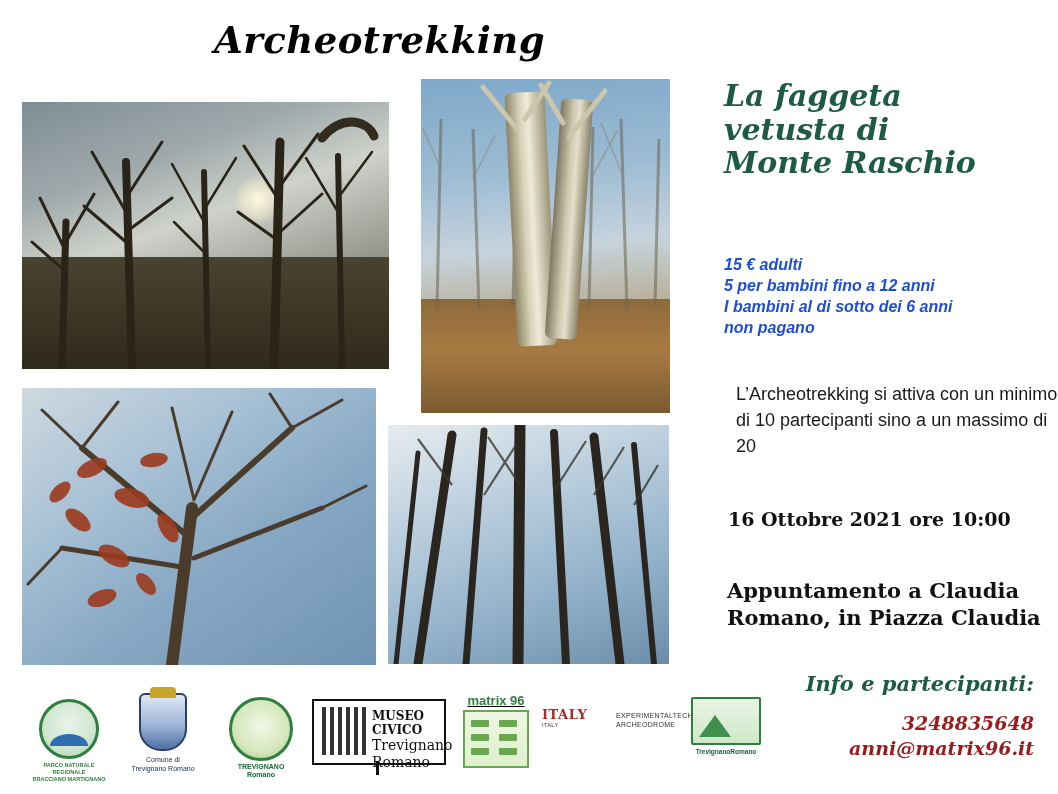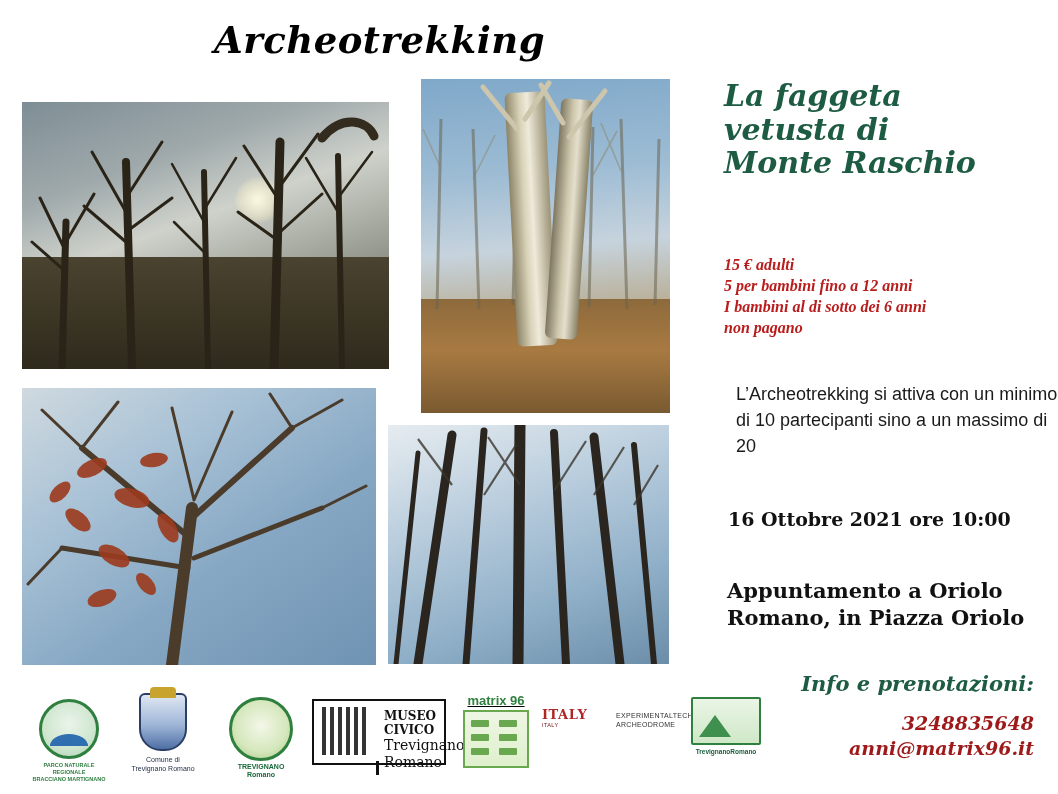--- a/index.html
+++ b/index.html
@@ -110,26 +110,26 @@
     font-size: 30px;
     line-height: 1.12;
     color: #1d5c43;
   }
 
   .prices {
     position: absolute;
     left: 724px;
     top: 254px;
     width: 320px;
-    font-family: Liberation Serif, serif;
+    font-family: Liberation Sans, sans-serif;
     font-style: italic;
     font-weight: bold;
     font-size: 16px;
     line-height: 1.32;
-    color: #b91c1c;
+    color: #1d4ed8;
   }
 
   .note {
     position: absolute;
     left: 724px;
     top: 381px;
     width: 330px;
     font-family: "Liberation Sans", sans-serif;
     font-size: 18px;
     line-height: 1.45;
@@ -261,21 +261,21 @@
   .logo-museo .glyph {
     position: absolute; left: 8px; top: 6px; width: 44px; height: 48px;
     background:
       repeating-linear-gradient(90deg, #111 0 4px, #fff 4px 8px),
       #fff;
     opacity: 0.85;
   }
   .logo-museo .txt {
     position: absolute; left: 58px; top: 8px;
     font-family: "DejaVu Serif", serif;
-    font-size: 12px; line-height: 1.18; color: #111; font-weight: bold; margin-left: 12px;
+    font-size: 12px; line-height: 1.18; color: #111; font-weight: bold;
   }
   .logo-museo .txt small { display: block; font-size: 14px; font-weight: normal; }
   .logo-museo .stem {
     position: absolute; left: 64px; top: 62px; width: 3px; height: 14px; background: #111;
   }
 
   .logo-matrix { left: 434px; top: 0px; width: 84px; text-decoration: underline; }
   .logo-matrix .name {
     font-family: "Liberation Sans", sans-serif;
     font-size: 13px; font-weight: bold; color: #2f7f3f; margin-bottom: 2px;
@@ -429,23 +429,23 @@
 
 <div class="prices" style="white-space:pre-line">15 € adulti
 5 per bambini fino a 12 anni
 I bambini al di sotto dei 6 anni
 non pagano</div>
 
 <div class="note">L’Archeotrekking si attiva con un minimo di 10 partecipanti sino a un massimo di 20</div>
 
 <div class="date-line">16  Ottobre 2021   ore 10:00</div>
 
-<div class="meeting">Appuntamento a Oriolo Romano, in Piazza Oriolo</div>
-
-<div class="info-title">Info e prenotazioni:</div>
+<div class="meeting">Appuntamento a Claudia Romano, in Piazza Claudia</div>
+
+<div class="info-title">Info e partecipanti:</div>
 <div class="info-contacts">
   <div>3248835648</div>
   <div>anni@matrix96.it</div>
 </div>
 
 <div class="logo-strip">
 
   <div class="logo logo-parco">
     <div class="ring"></div>
     <div class="cap" style="white-space:pre-line">PARCO NATURALE REGIONALE

